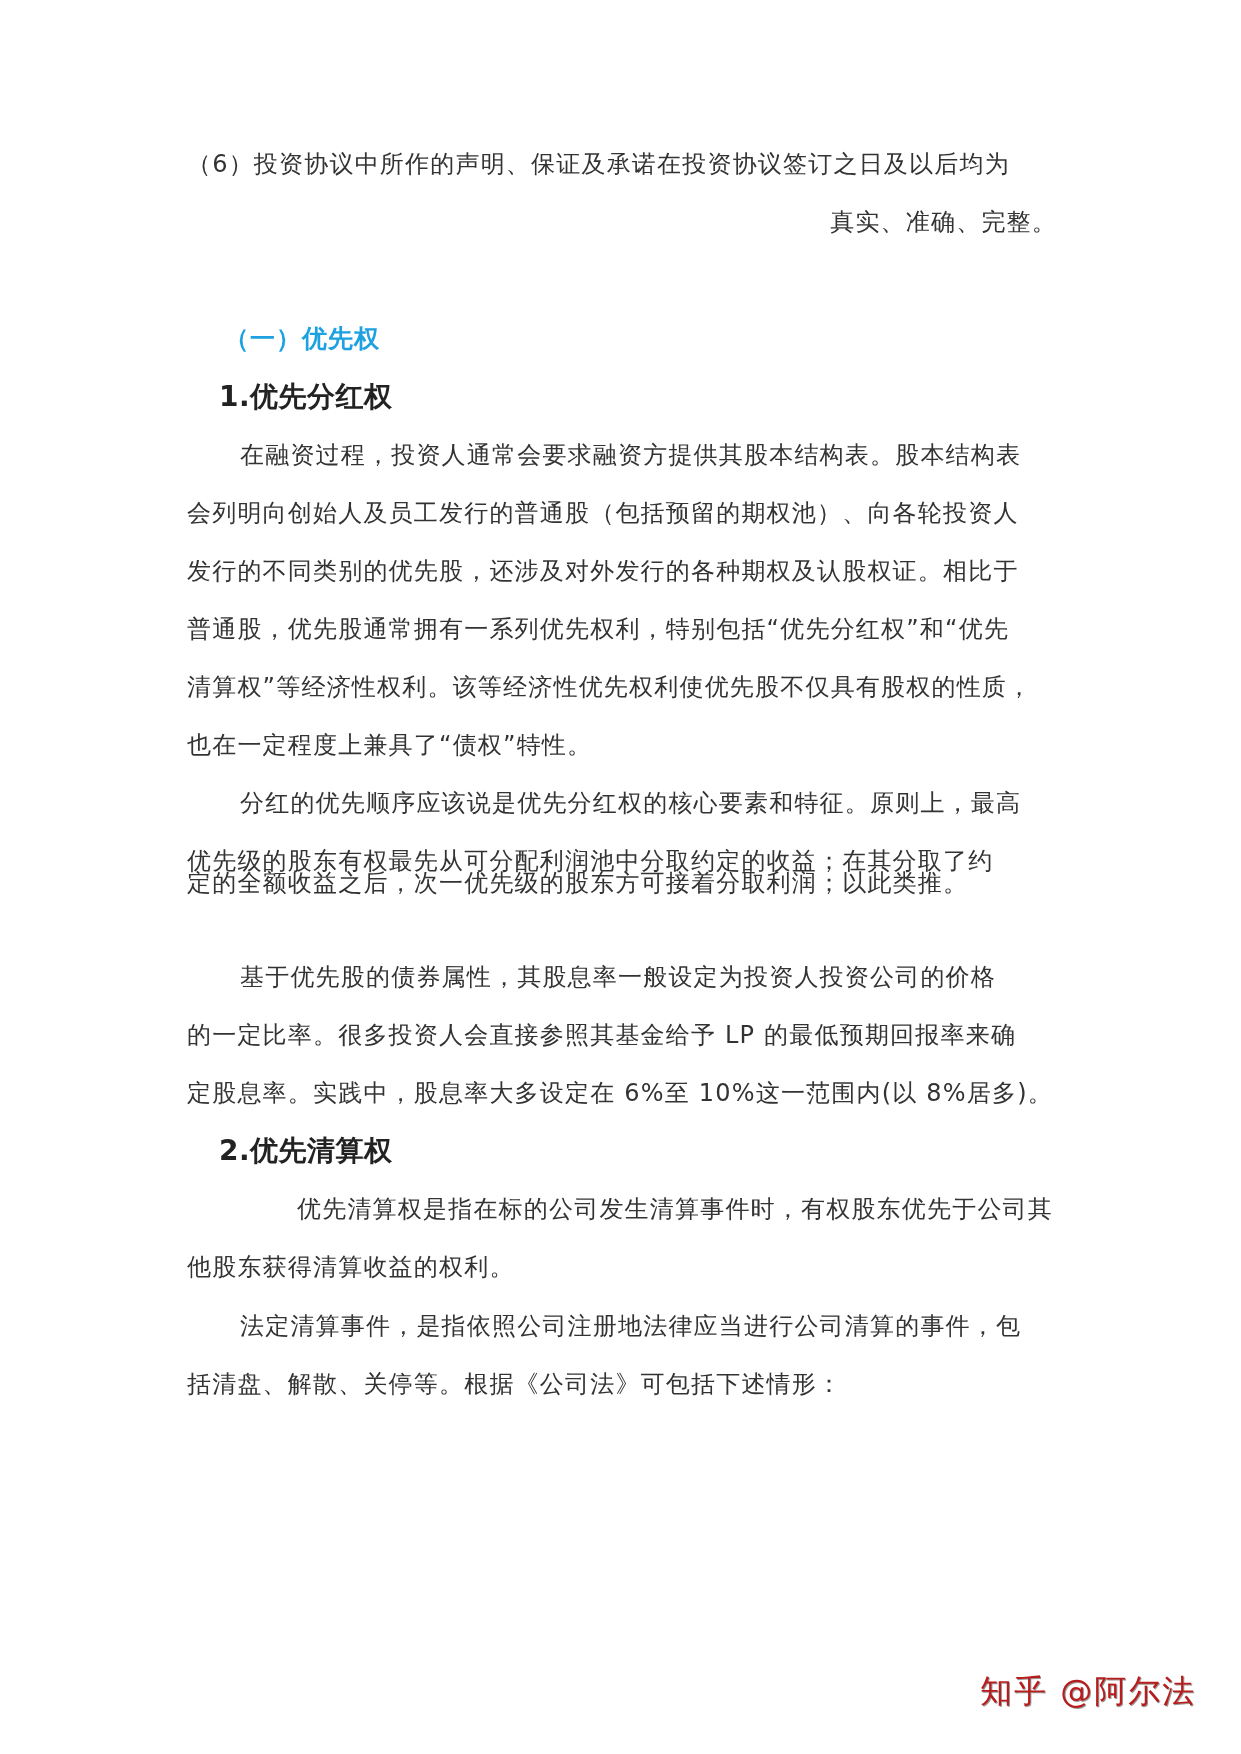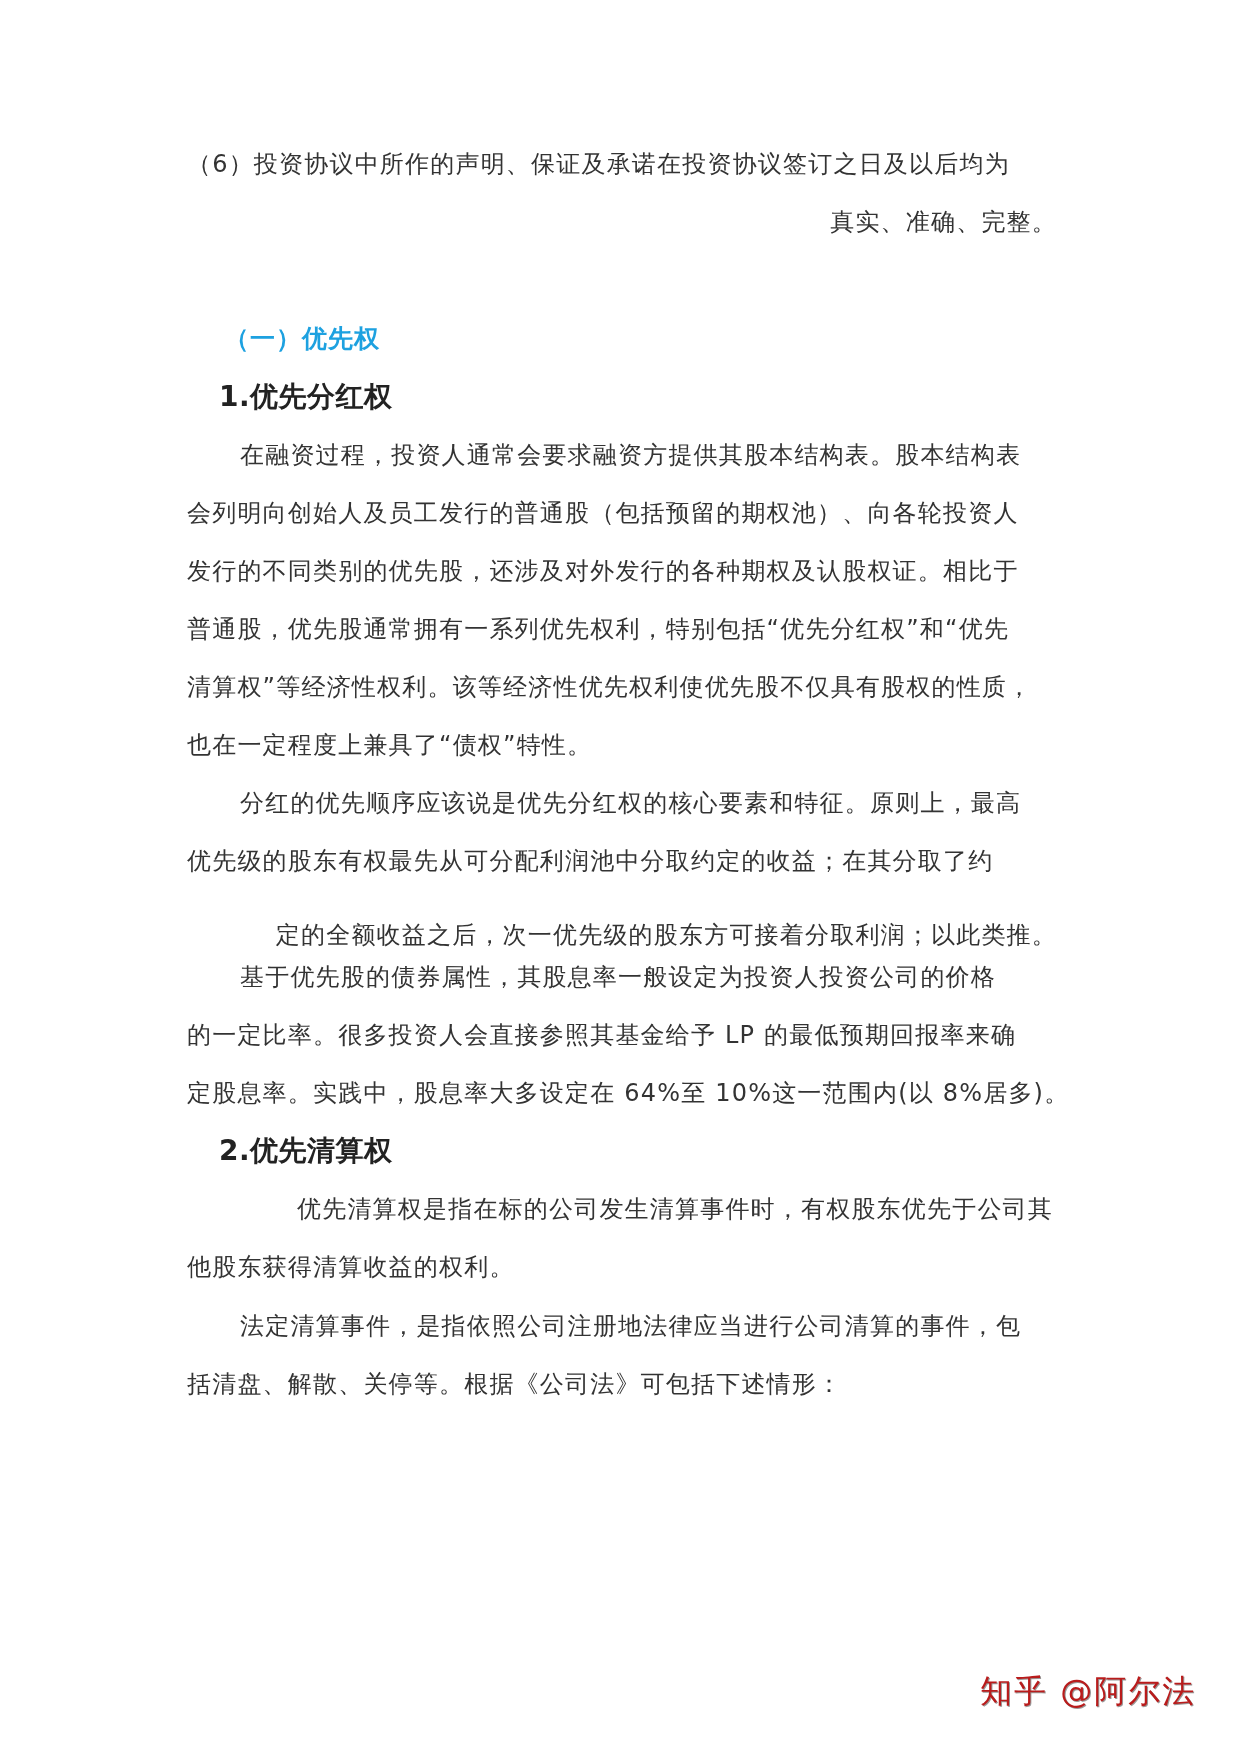--- a/index.html
+++ b/index.html
@@ -43,25 +43,25 @@
 
   <div class="line indent" style="top:438px;">在融资过程，投资人通常会要求融资方提供其股本结构表。股本结构表</div>
   <div class="line" style="top:496px;">会列明向创始人及员工发行的普通股（包括预留的期权池）、向各轮投资人</div>
   <div class="line" style="top:554px;">发行的不同类别的优先股，还涉及对外发行的各种期权及认股权证。相比于</div>
   <div class="line" style="top:612px;">普通股，优先股通常拥有一系列优先权利，特别包括“优先分红权”和“优先</div>
   <div class="line" style="top:670px;">清算权”等经济性权利。该等经济性优先权利使优先股不仅具有股权的性质，</div>
   <div class="line" style="top:728px;">也在一定程度上兼具了“债权”特性。</div>
 
   <div class="line indent" style="top:786px;">分红的优先顺序应该说是优先分红权的核心要素和特征。原则上，最高</div>
   <div class="line" style="top:844px;">优先级的股东有权最先从可分配利润池中分取约定的收益；在其分取了约</div>
-  <div class="line" style="top:918px;text-align:right;">定的全额收益之后，次一优先级的股东方可接着分取利润；以此类推。</div>
+  <div class="line" style="top:866px;">定的全额收益之后，次一优先级的股东方可接着分取利润；以此类推。</div>
 
   <div class="line indent" style="top:960px;">基于优先股的债券属性，其股息率一般设定为投资人投资公司的价格</div>
   <div class="line" style="top:1018px;">的一定比率。很多投资人会直接参照其基金给予 LP 的最低预期回报率来确</div>
-  <div class="line" style="top:1076px;">定股息率。实践中，股息率大多设定在 64%至 10%这一范围内(以 8%居多)。</div>
+  <div class="line" style="top:1076px;">定股息率。实践中，股息率大多设定在 6%至 10%这一范围内(以 8%居多)。</div>
 
   <div class="sub-heading" style="top:1134px;">2.优先清算权</div>
 
   <div class="line indent" style="top:1192px;text-align:center;">优先清算权是指在标的公司发生清算事件时，有权股东优先于公司其</div>
   <div class="line" style="top:1250px;">他股东获得清算收益的权利。</div>
 
   <div class="line indent" style="top:1309px;">法定清算事件，是指依照公司注册地法律应当进行公司清算的事件，包</div>
   <div class="line" style="top:1367px;">括清盘、解散、关停等。根据《公司法》可包括下述情形：</div>
 
   <div class="watermark">知乎 @阿尔法</div>

